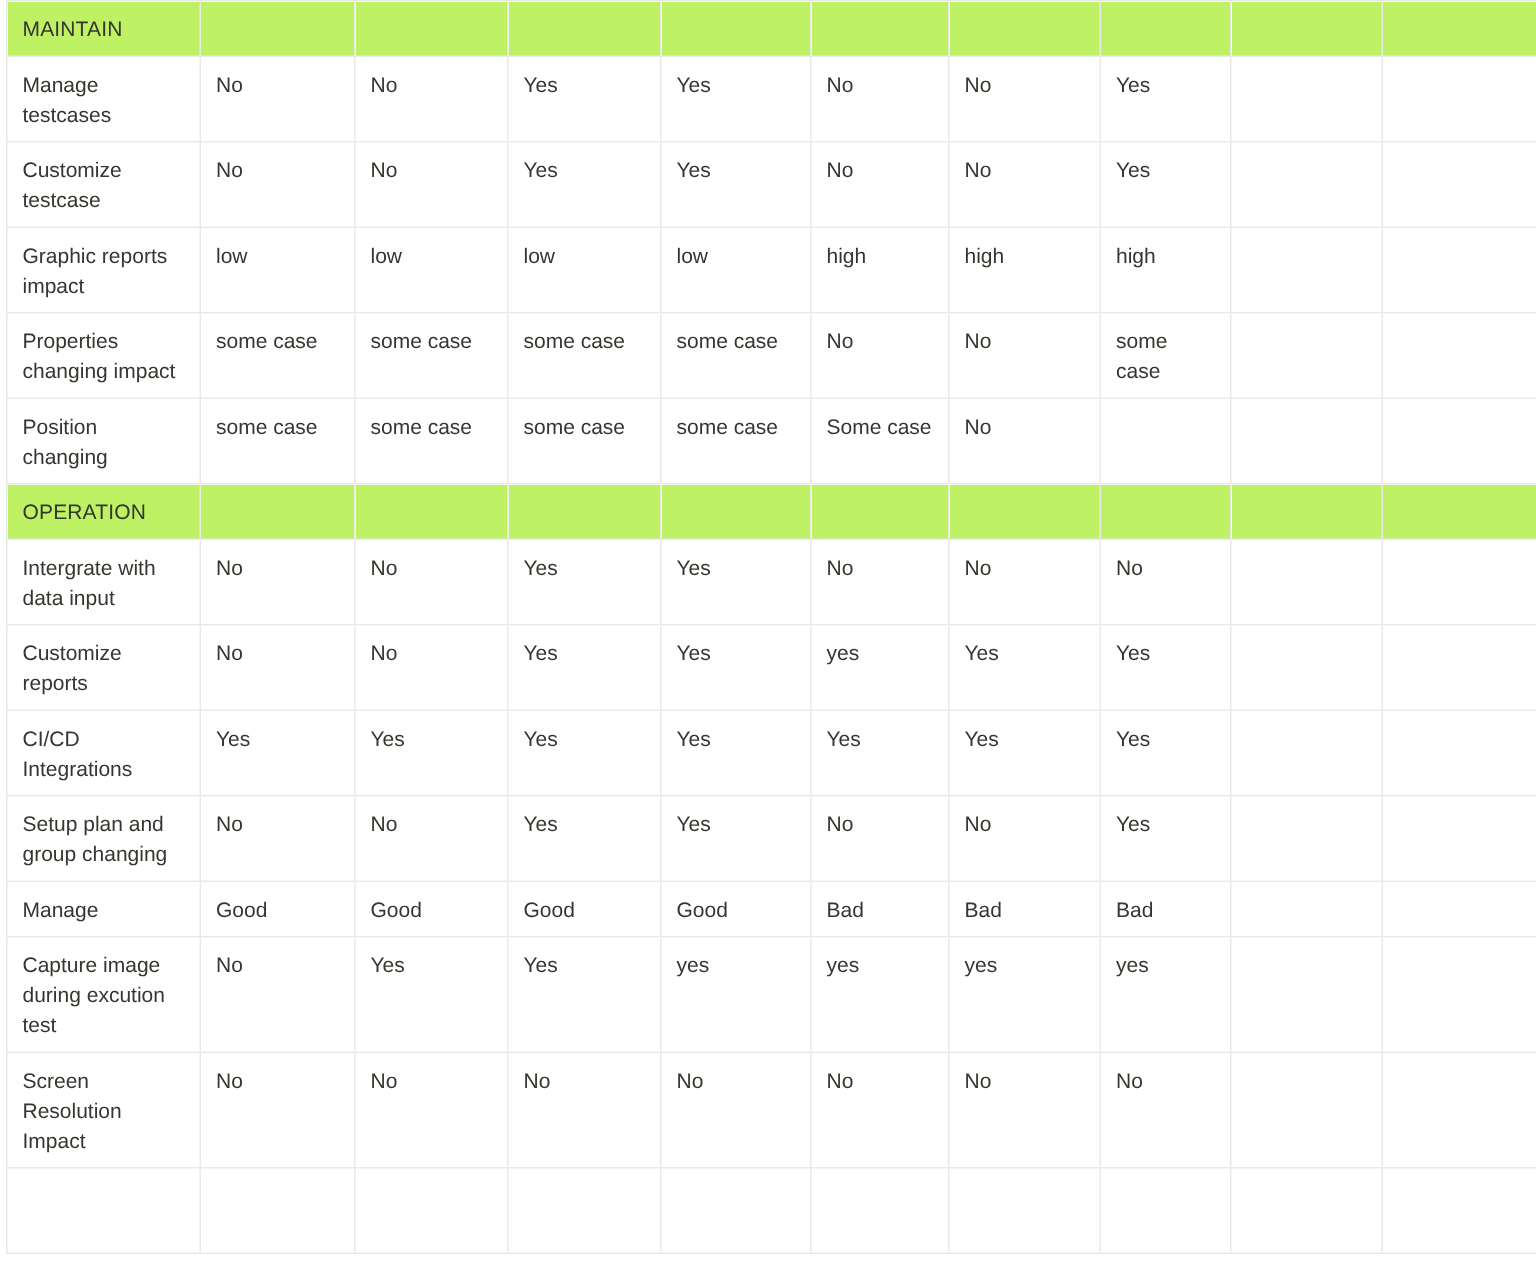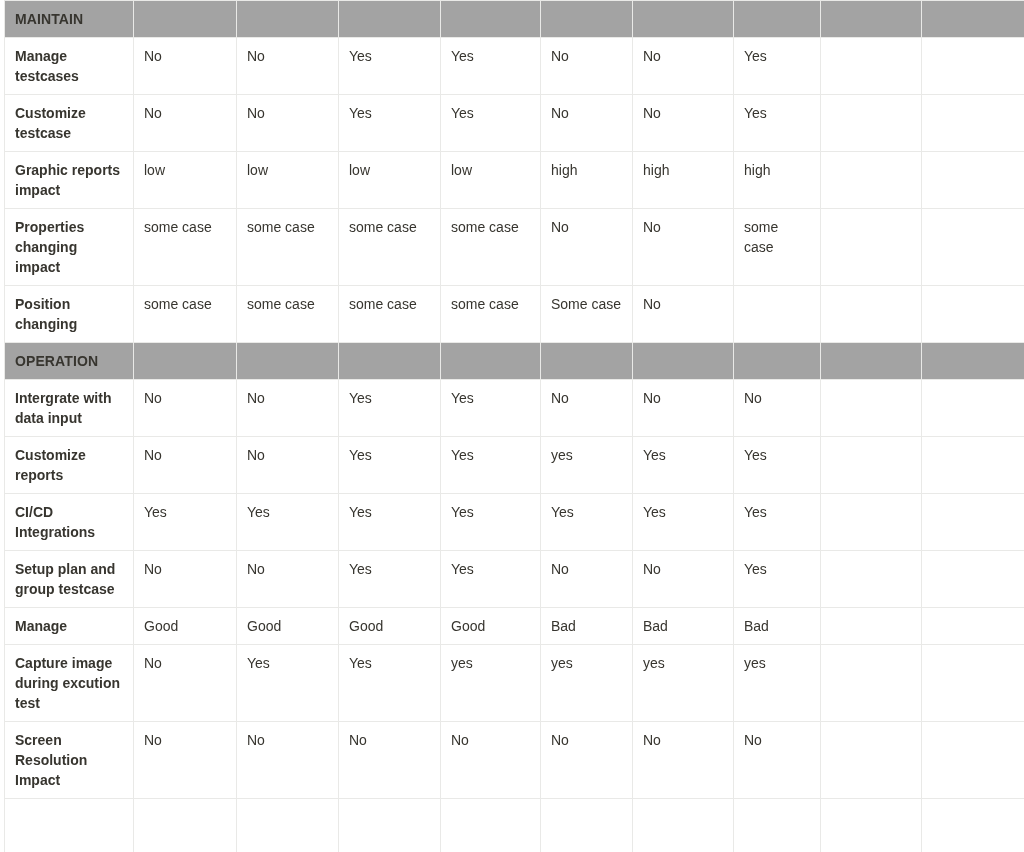--- a/index.html
+++ b/index.html
@@ -24,27 +24,27 @@
     padding: 8px 10px;
     font-size: 14px;
     line-height: 20px;
     color: #37352f;
     vertical-align: top;
     overflow: hidden;
     word-wrap: break-word;
     background: #ffffff;
   }
   tr.section-row td {
-    background: #a3a3a3;
-    font-weight: 700;
+    background: #bef264;
+    font-weight: 400;
     letter-spacing: 0.1px;
   }
   td.label-cell {
     background: #f7f6f3;
-    font-weight: 700;
+    font-weight: 400;
   }
   tr.partial-row td {
     height: 40px;
   }
 </style>
 </head>
 <body>
 
 <table class="cmp">
   <colgroup>
@@ -174,21 +174,21 @@
         <td>Yes</td>
         <td>Yes</td>
         <td>Yes</td>
         <td>Yes</td>
         <td>Yes</td>
         <td>Yes</td>
         <td></td>
         <td></td>
       </tr>
       <tr class="data-row">
-        <td class="label-cell">Setup plan and group testcase</td>
+        <td class="label-cell">Setup plan and group changing</td>
         <td>No</td>
         <td>No</td>
         <td>Yes</td>
         <td>Yes</td>
         <td>No</td>
         <td>No</td>
         <td>Yes</td>
         <td></td>
         <td></td>
       </tr>

